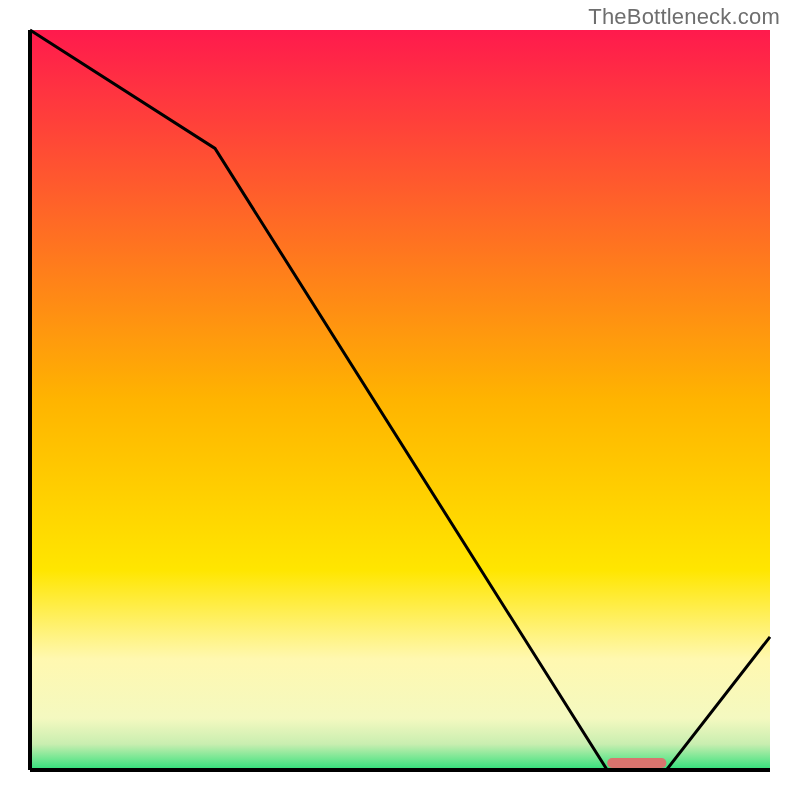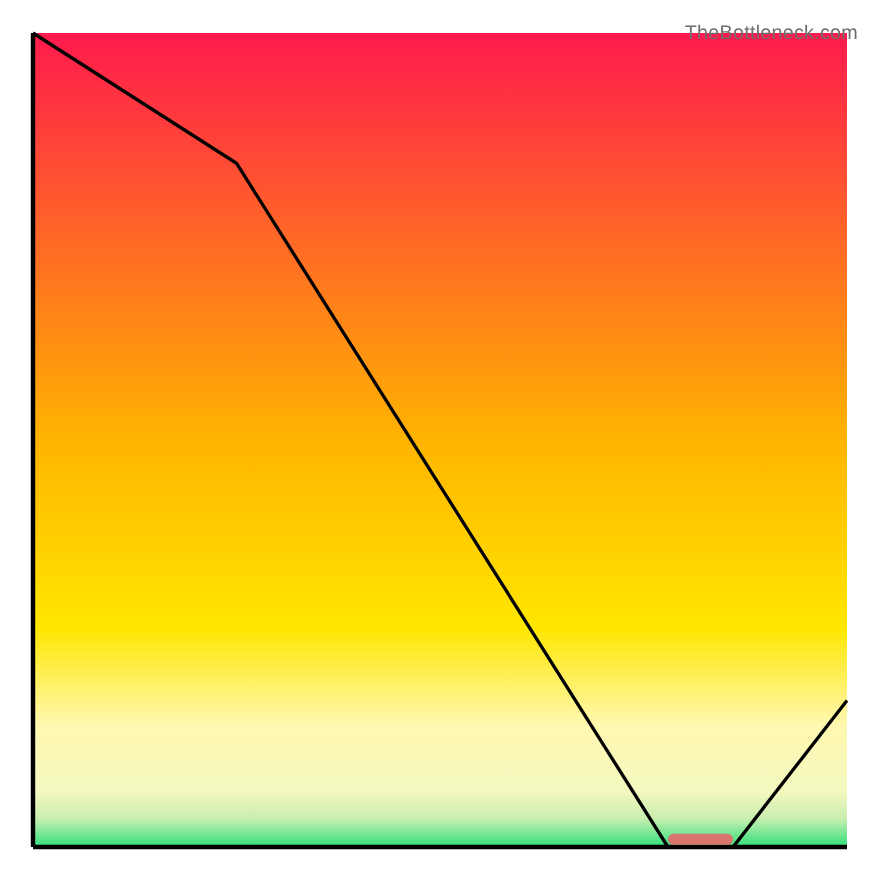--- a/index.html
+++ b/index.html
@@ -13,23 +13,23 @@
   }
   .chart-frame {
     position: absolute;
     left: 0;
     top: 0;
     width: 800px;
     height: 800px;
   }
   .attribution {
     position: absolute;
-    top: 19px;
+    top: 4px;
     right: 20px;
-    font-size: 18px;
+    font-size: 22px;
     color: #6e6e6e;
     font-family: Arial, Helvetica, sans-serif;
     letter-spacing: 0.2px;
   }
 </style>
 </head>
 <body>
 
 <div class="chart-frame">
   <svg id="chart-svg" width="800" height="800" viewBox="0 0 800 800">

